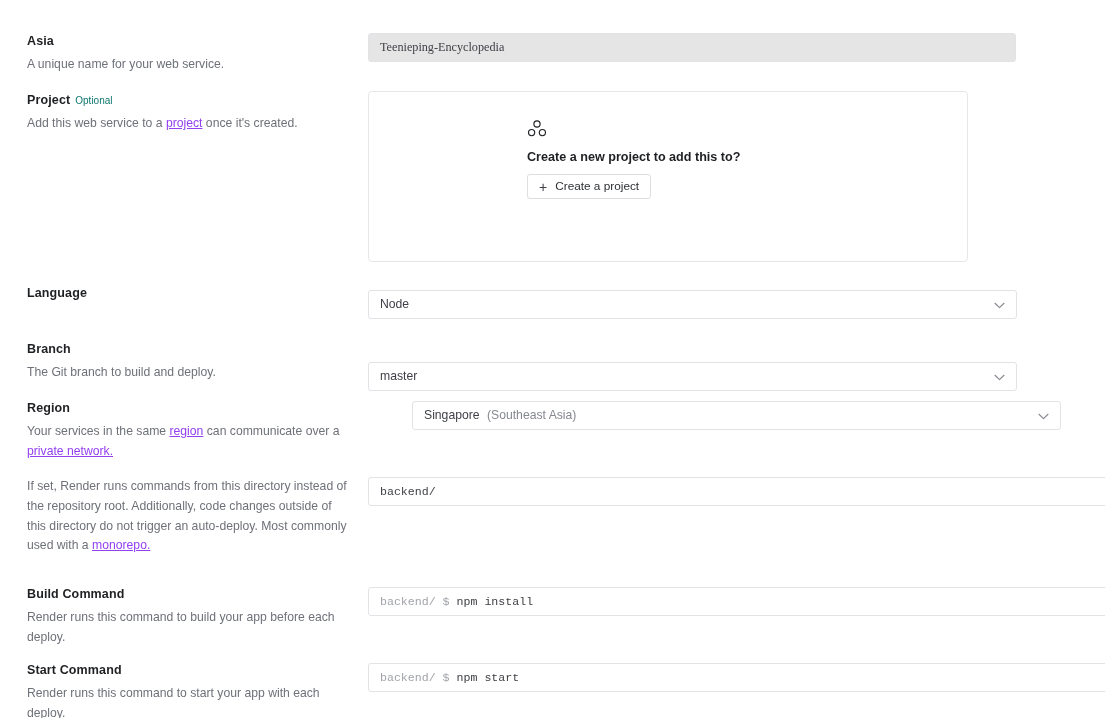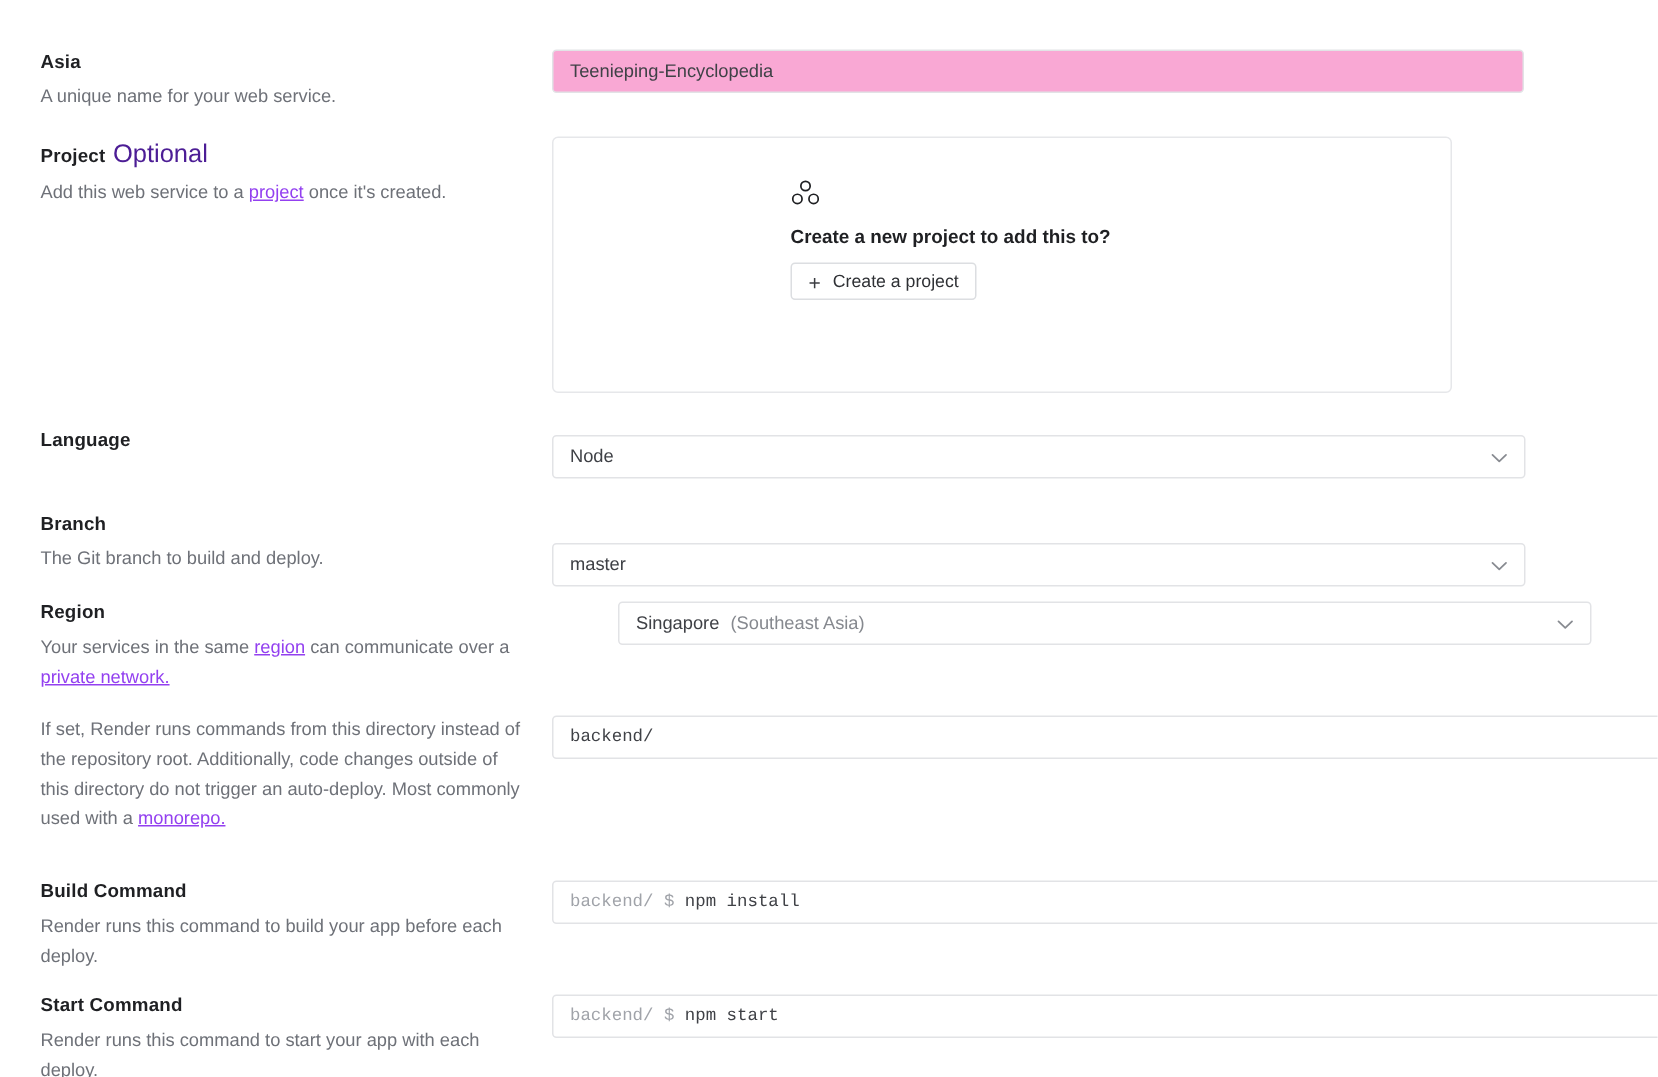--- a/index.html
+++ b/index.html
@@ -25,22 +25,22 @@
   .field-label {
     font-size: 12.5px;
     font-weight: bold;
     color: #1f2023;
     letter-spacing: 0.01em;
     margin: 0 0 6px 0;
     line-height: 1.2;
   }
   .optional {
     font-weight: normal;
-    color: #4c1d95;
-    font-size: 17px;
+    color: #0f766e;
+    font-size: 10px;
     margin-left: 5px;
     letter-spacing: 0;
   }
   .field-help {
     font-size: 12.2px;
     color: #6e7178;
     line-height: 1.62;
     margin: 0;
     font-weight: normal;
   }
@@ -49,22 +49,22 @@
     text-decoration: underline;
     text-underline-offset: 1px;
   }
 
   
   .text-input {
     width: 648px;
     height: 29px;
     border: 1px solid #e2e3e6;
     border-radius: 3px;
-    background: #f9a8d4;
-    font-family: Liberation Sans, sans-serif;
+    background: #e5e5e5;
+    font-family: Liberation Serif, serif;
     font-size: 12.2px;
     color: #3f4146;
     padding: 0 11px;
     line-height: 27px;
     outline: none;
     display: block;
   }
 
   .select-input {
     position: relative;

